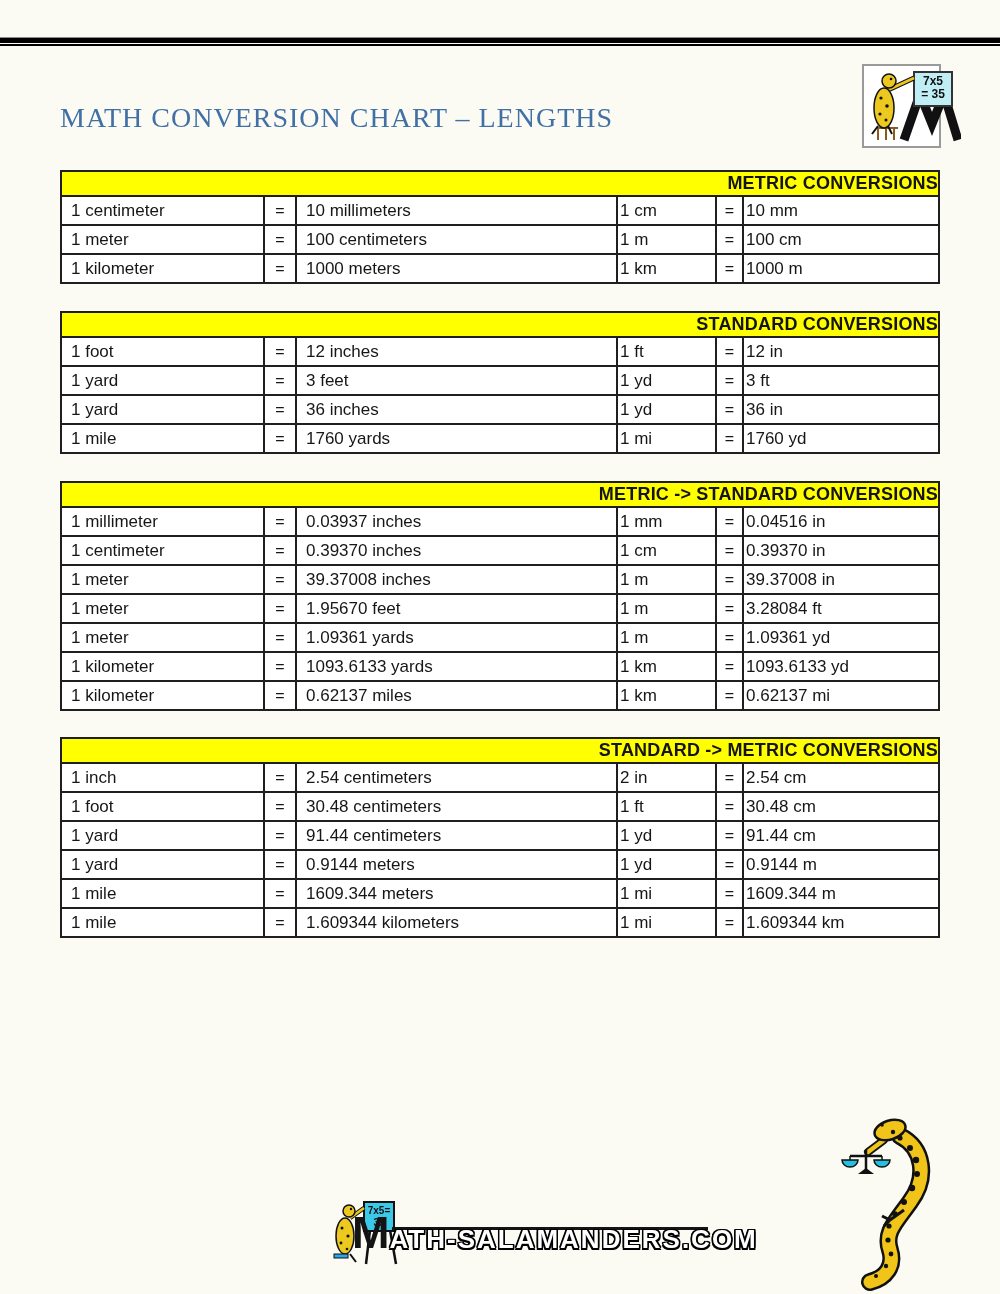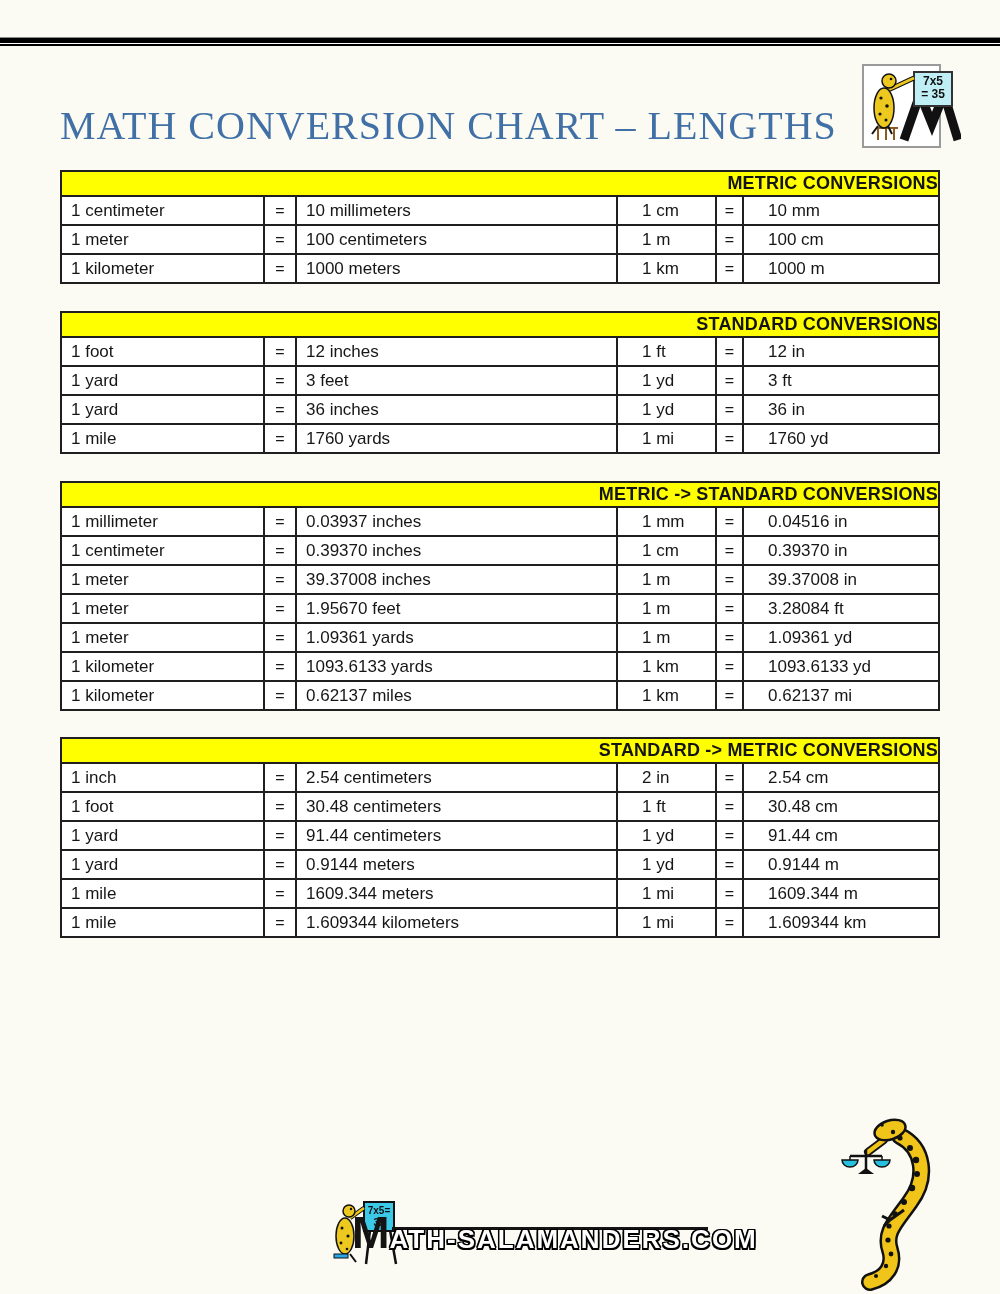--- a/index.html
+++ b/index.html
@@ -13,21 +13,21 @@
   .page{position:absolute;inset:0;}
 
   .top-bar{
     position:absolute;left:0;top:37px;width:1000px;height:9px;
     background:linear-gradient(to bottom,#8a8a8a 0 1px,#000 1px 6px,#ffffff 6px 7px,#000 7px 9px);
   }
 
   .title{
     position:absolute;left:60px;top:102px;margin:0;
     font-family:"Liberation Serif", serif;
-    font-size:40px;font-weight:normal;
+    font-size:28px;font-weight:normal;
     color:#4170a6;letter-spacing:1px;white-space:nowrap;
   }
 
   .logo-box{
     position:absolute;left:862px;top:64px;width:79px;height:84px;
     background:#ffffff;border:2px solid #9a9a9a;box-sizing:border-box;
   }
   .logo-box svg{display:block;}
 
   table.conv{
@@ -44,21 +44,21 @@
     text-align:right;letter-spacing:.2px;
   }
   table.conv td{
     border:2px solid #1f1f1f;
     height:27px;box-sizing:content-box;
     font-size:17px;color:#161616;
     padding:0 0 0 9px;white-space:nowrap;overflow:hidden;
     vertical-align:middle;
   }
   table.conv td.c1, table.conv td.c4{text-align:center;padding:0;font-size:16px;}
-  table.conv td.c3, table.conv td.c5{padding-left:24px;}
+  table.conv td.c3, table.conv td.c5{padding-left:2px;}
 
   .footer{position:absolute;left:328px;top:1196px;width:420px;height:82px;}
   .f-icon{position:absolute;left:0;top:2px;}
   .f-tagline{
     position:absolute;left:92px;top:10px;
     font-size:15.5px;font-weight:bold;color:#141414;white-space:nowrap;
   }
   .f-rule{position:absolute;left:64px;top:31px;width:316px;height:3px;background:#141414;}
   .f-wordmark{position:absolute;left:24px;top:14px;white-space:nowrap;}
   .f-m{

